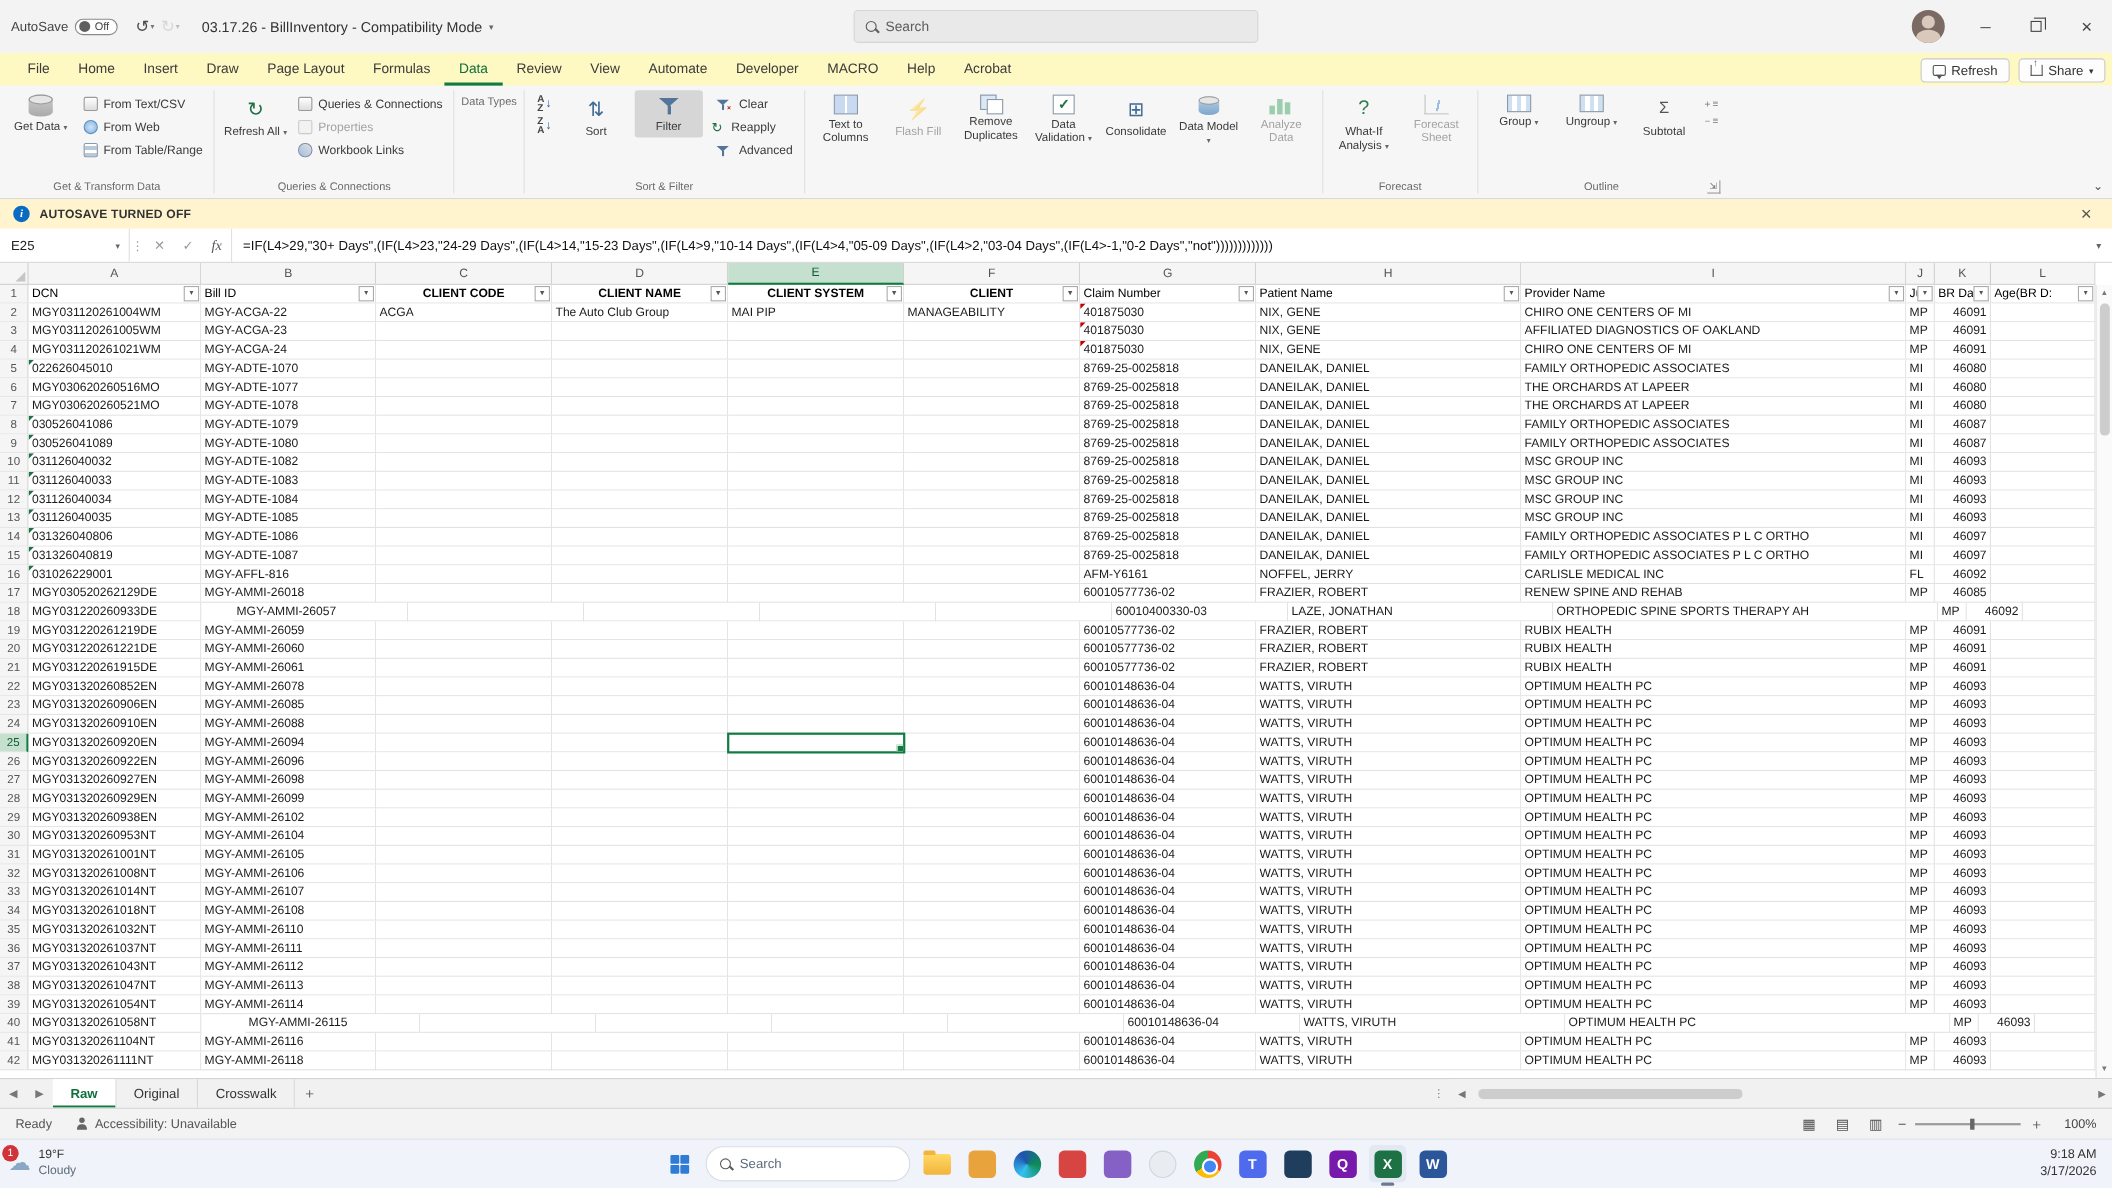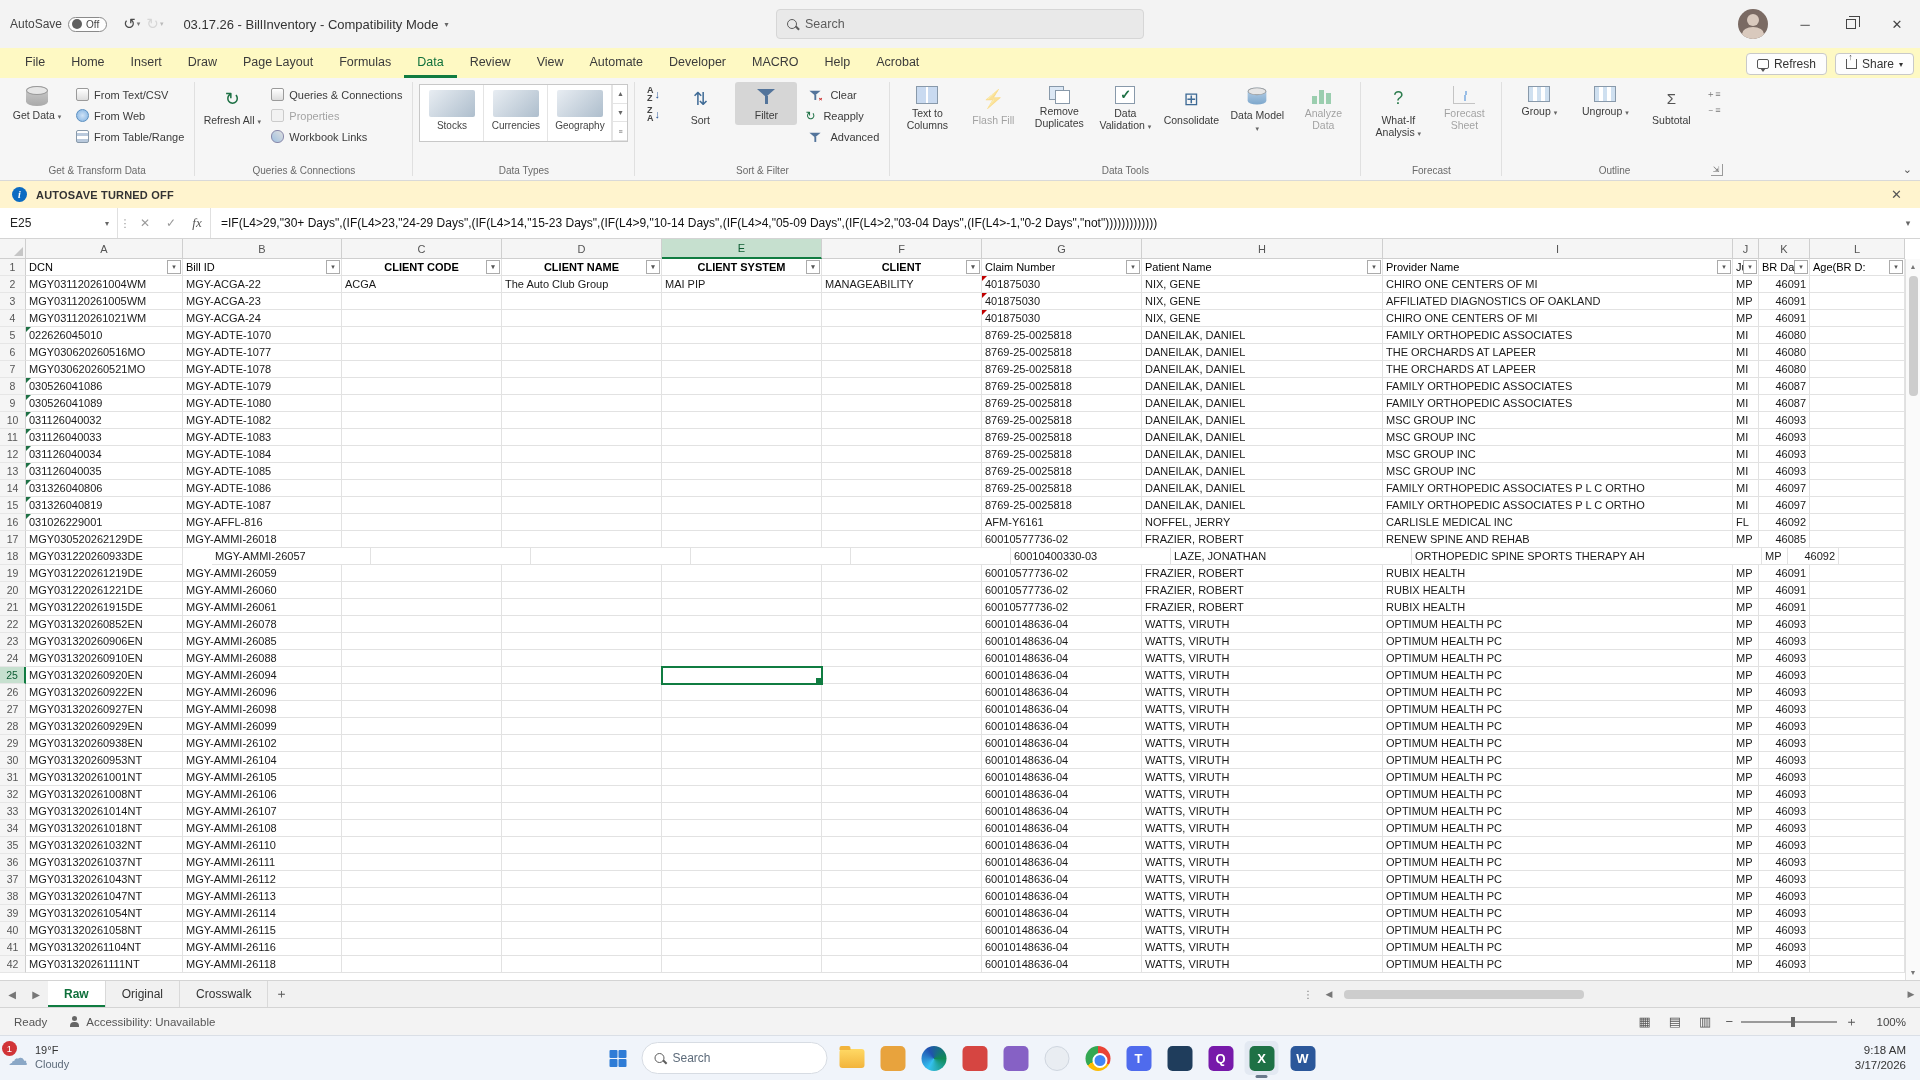--- a/index.html
+++ b/index.html
@@ -330,41 +330,20 @@
               <span class="si si-link"></span>
               <span>Workbook Links</span>
             </div>
         </div>
       </div>
       <div class="rg-title">Queries &amp; Connections</div>
     </div>
     <div class="rdiv"></div>
 
     <div class="rgroup">
-      <div class="rg-content">
-        <div class="tilebox">
-          <div class="tile">
-            <div class="tileimg"></div>
-            <div class="tilelbl">Stocks</div>
-          </div>
-          <div class="tile">
-            <div class="tileimg"></div>
-            <div class="tilelbl">Currencies</div>
-          </div>
-          <div class="tile">
-            <div class="tileimg"></div>
-            <div class="tilelbl">Geography</div>
-          </div>
-          <div class="tilescroll">
-            <div>▲</div>
-            <div>▼</div>
-            <div>≡</div>
-          </div>
-        </div>
-      </div>
       <div class="rg-title">Data Types</div>
     </div>
     <div class="rdiv"></div>
 
     <div class="rgroup">
       <div class="rg-content">
         <div class="smallcol">
           <div class="azbox">
               <span class="azl">
                 <span>A</span>
@@ -437,21 +416,20 @@
         </div>
         <div class="bigbtn dis">
           <div class="bars">
               <i style="height:8px"></i>
               <i style="height:14px"></i>
               <i style="height:11px"></i>
             </div>
           <div class="bigl"><span>Analyze Data</span></div>
         </div>
       </div>
-      <div class="rg-title">Data Tools</div>
     </div>
     <div class="rdiv"></div>
 
     <div class="rgroup">
       <div class="rg-content">
         <div class="bigbtn">
           <div class="gi" style="color:#2e7d4f;">?</div>
           <div class="bigl"><span>What-If Analysis</span> <span class="mini">▾</span></div>
         </div>
         <div class="bigbtn dis">
@@ -1685,21 +1663,21 @@
             <div class="cell num" style="width: 51px; min-width: 51px;">
               <span class="ctext">46093</span>
             </div>
             <div class="cell" style="flex: 1 1 60px;"></div>
           </div>
           <div class="grow">
             <div class="rnum">40</div>
             <div class="cell" style="width: 157px; min-width: 157px;">
               <span class="ctext">MGY031320261058NT</span>
             </div>
-            <div class="cell" style="width: 159px; min-width: 159px;">
+            <div class="cell" style="width: 159px; min-width: 159px; margin-left: 40px;">
               <span class="ctext">MGY-AMMI-26115</span>
             </div>
             <div class="cell" style="width: 160px; min-width: 160px;"></div>
             <div class="cell" style="width: 160px; min-width: 160px;"></div>
             <div class="cell" style="width: 160px; min-width: 160px;"></div>
             <div class="cell" style="width: 160px; min-width: 160px;"></div>
             <div class="cell" style="width: 160px; min-width: 160px;">
               <span class="ctext">60010148636-04</span>
             </div>
             <div class="cell" style="width: 241px; min-width: 241px;">

